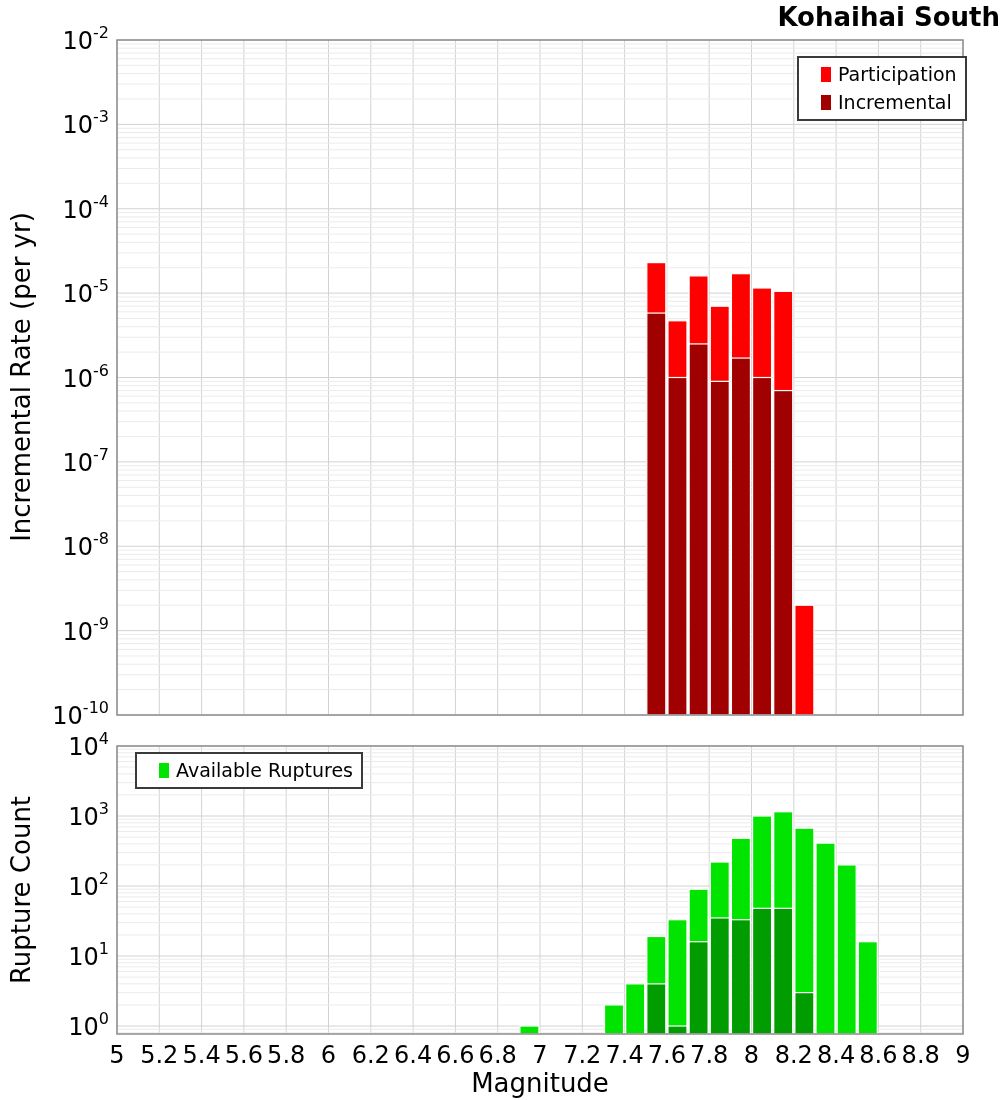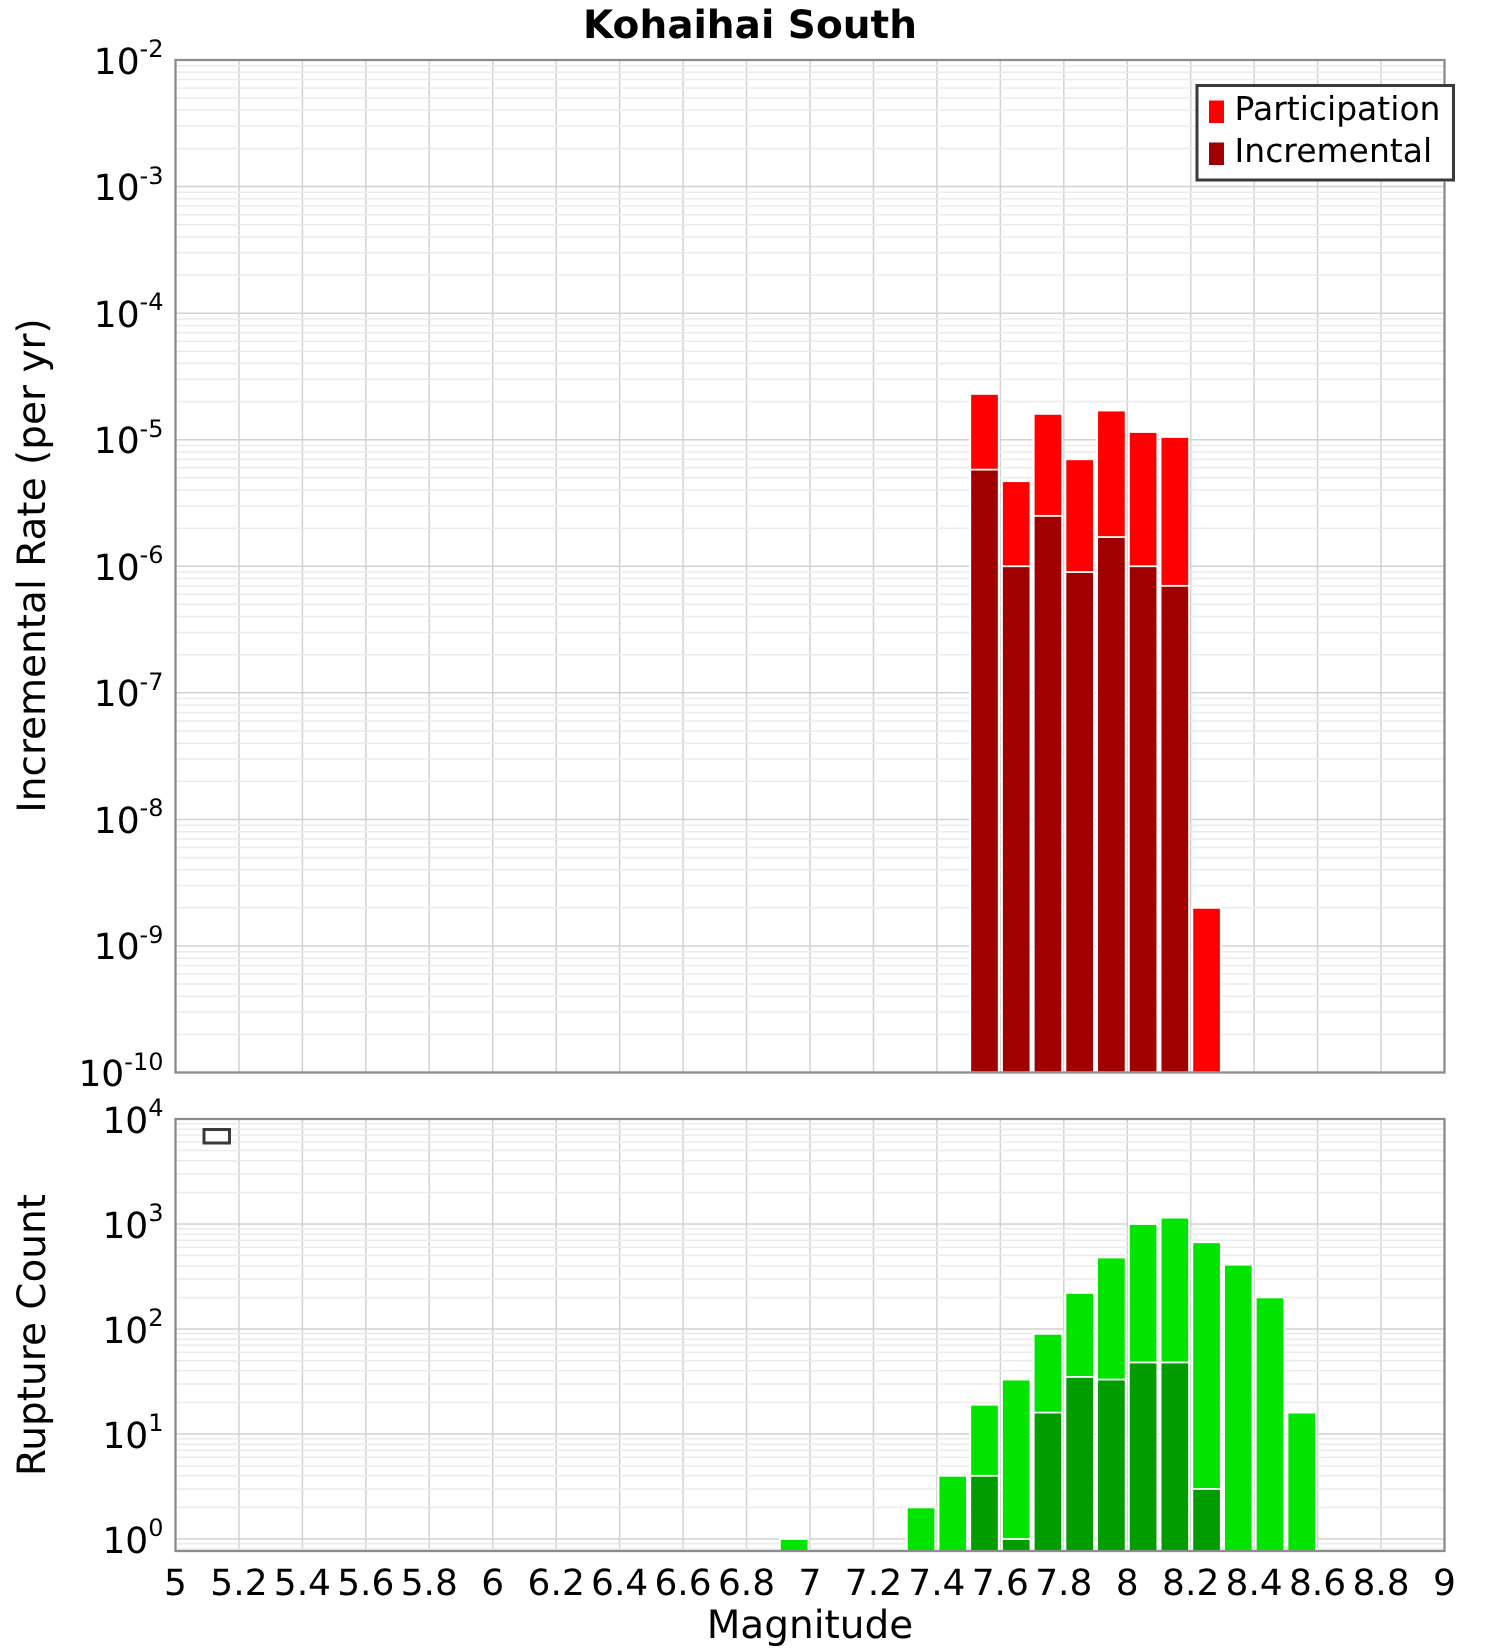--- a/index.html
+++ b/index.html
@@ -1,23 +1,23 @@
 <!DOCTYPE html>
 <html><head>
 <meta charset="utf-8">
 <style>
   html,body{margin:0;padding:0;background:#fff;}
   .stage{position:relative;width:1000px;height:1100px;background:#ffffff;
          font-family:"DejaVu Sans","Liberation Sans",sans-serif;overflow:hidden;}
-  .chart-title{position:absolute;top:2px;left:0;width:1000px;text-align:center;
+  .chart-title{position:absolute;top:2px;left:0;width:1000px;text-align:right;
                font-size:26px;font-weight:bold;color:#000;}
   svg{position:absolute;top:0;left:0;overflow:visible;}
   .legend{position:absolute;background:#ffffff;border:2px solid #3a3a3a;
           padding:3px 8px 4px 7px;display:flex;flex-direction:column;gap:2px;z-index:5;}
-  .legend-row{display:flex;align-items:center;gap:7px;font-size:22px;color:#000;line-height:26px;}
+  .legend-row{display:flex;align-items:center;gap:7px;font-size:19px;color:#000;line-height:26px;margin-left:15px;}
   .swatch{display:inline-block;width:10px;height:15px;flex:0 0 10px;}
   .legend-top{left:797px;top:56px;}
   .legend-bottom{left:135px;top:752px;}
 </style>
 </head>
 <body>
 
 <div class="stage">
 
   <div class="chart-title">Kohaihai South</div>
@@ -263,15 +263,19 @@
       <span class="swatch" style="background-color: rgb(255, 0, 0);"></span>
       <span>Participation</span>
     </div>
     <div class="legend-row">
       <span class="swatch" style="background-color: rgb(160, 0, 0);"></span>
       <span>Incremental</span>
     </div>
   </div>
 
   <div class="legend legend-bottom">
+    <div class="legend-row">
+      <span class="swatch" style="background-color: rgb(0, 228, 0);"></span>
+      <span>Available Ruptures</span>
+    </div>
   </div>
 
 </div>
 
 </body></html>

